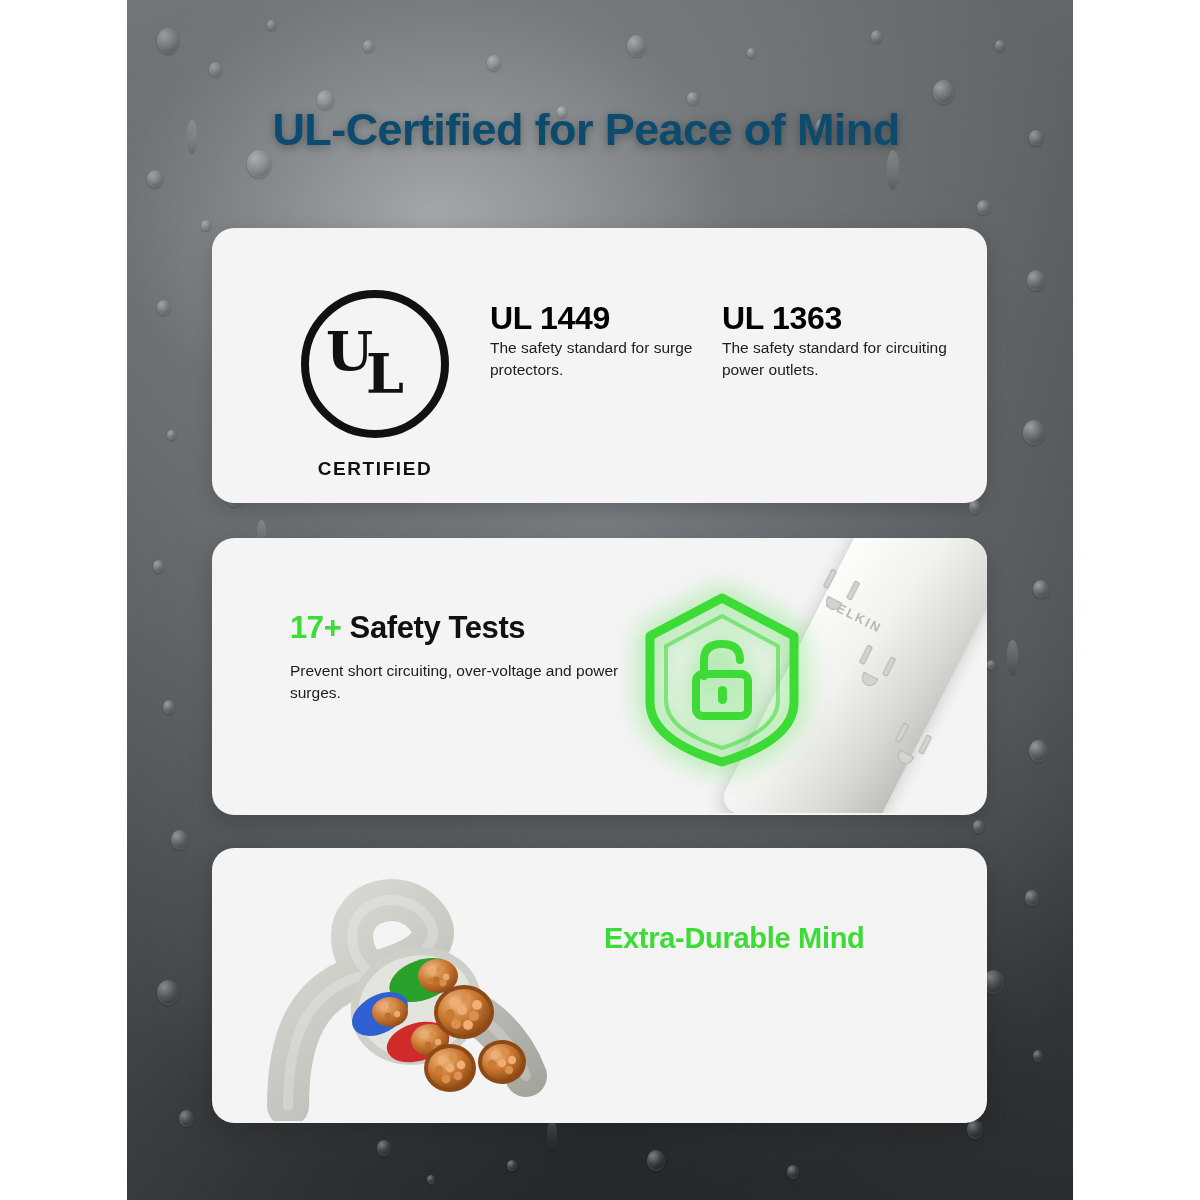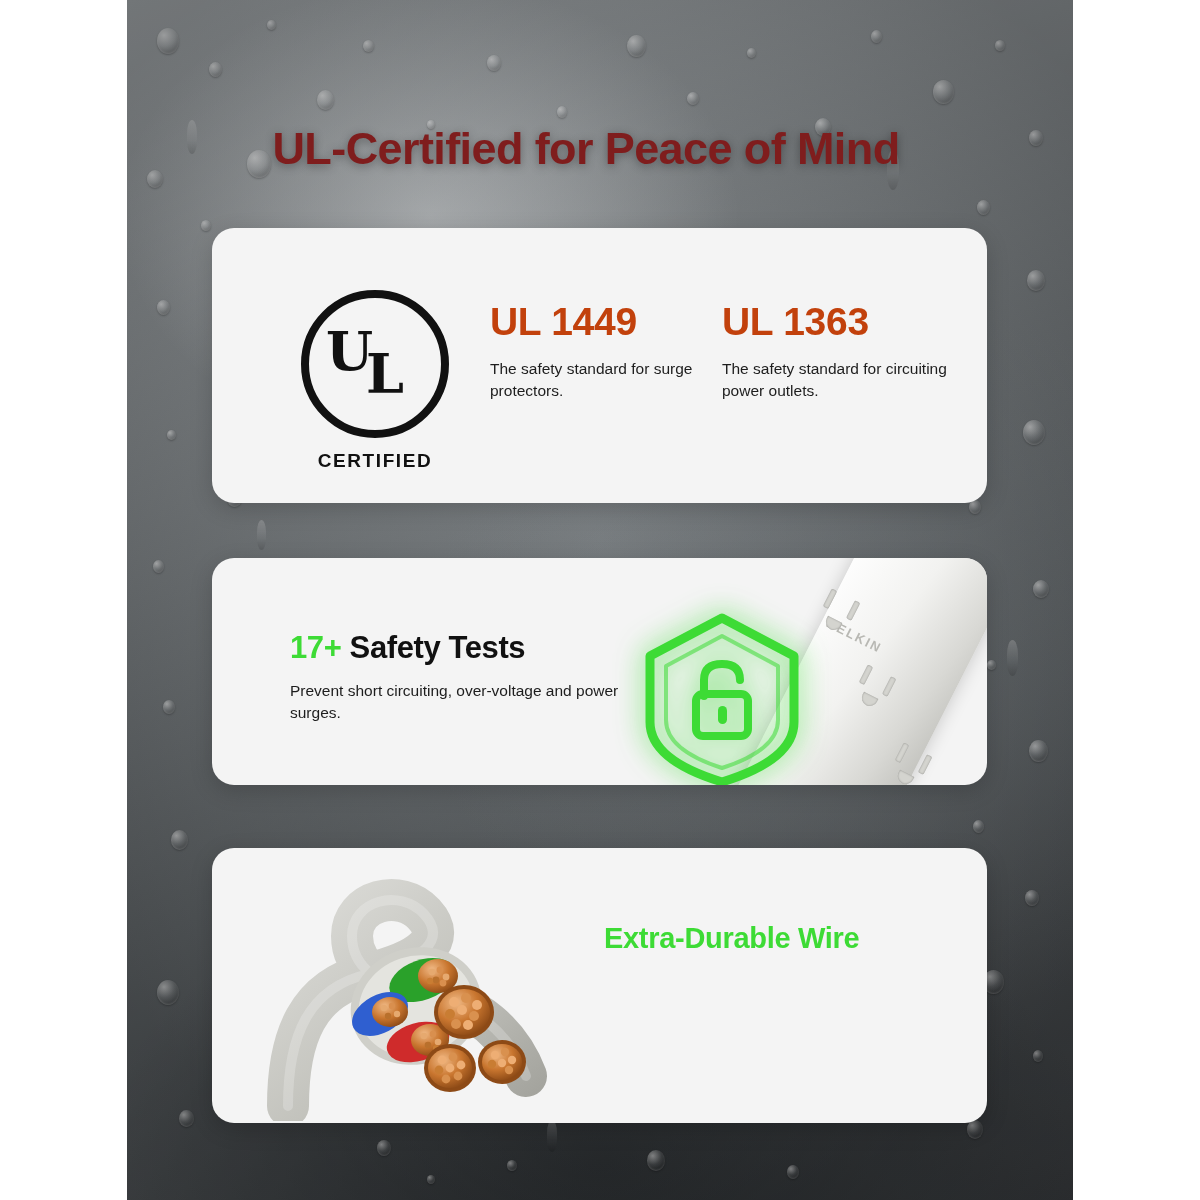--- a/index.html
+++ b/index.html
@@ -58,38 +58,37 @@
     filter: blur(0.4px);
   }
 
   
   .headline {
     position: absolute;
     left: 0;
     top: 104px;
     width: 1172px;
     text-align: center;
-    color: #7f1d1d;
+    color: #0c4a6e;
     font-size: 45px;
     font-weight: bold;
     letter-spacing: -0.6px;
     text-shadow: 0 2px 10px rgba(0,0,0,0.35);
-    margin-top: 19px;
   }
 
   
   .card {
     position: absolute;
     background: #f4f4f4;
     border-radius: 22px;
     overflow: hidden;
     box-shadow: 0 6px 22px rgba(0,0,0,0.18);
   }
   #card-ul     { left: 212px; top: 228px;  width: 775px; height: 275px; }
-  #card-tests  { left: 212px; top: 558px;  width: 775px; height: 227px; }
+  #card-tests  { left: 212px; top: 538px;  width: 775px; height: 277px; }
   #card-wire   { left: 212px; top: 848px;  width: 775px; height: 275px; }
 
   
   .ul-mark {
     position: absolute;
     left: 88px;
     top: 62px;
     width: 150px;
     text-align: center;
   }
@@ -113,40 +112,39 @@
   .ul-l {
     position: absolute;
     left: 57px;
     top: 44px;
     font-size: 54px;
     font-weight: bold;
     color: #111;
     font-family: "DejaVu Serif", serif;
   }
   .ul-certified {
-    margin-top: 12px;
+    margin-top: 20px;
     font-size: 19px;
     font-weight: bold;
     letter-spacing: 1.6px;
     color: #111;
   }
 
   .std {
     position: absolute;
     top: 72px;
     width: 240px;
   }
   #std-1449 { left: 278px; }
   #std-1363 { left: 510px; }
   .std-title {
-    color: #c2410c;
-    font-size: 39px;
+    color: #000000;
+    font-size: 32px;
     font-weight: bold;
     letter-spacing: -0.3px;
-    margin-bottom: 14px;
   }
   .std-desc {
     color: #1d1d1d;
     font-size: 15.5px;
     line-height: 1.42;
   }
 
   
   .tests-text {
     position: absolute;
@@ -498,17 +496,17 @@
             <circle cx="10" cy="-2" r="4.2" fill="#eeae74"></circle>
               <circle cx="-10" cy="2" r="4.2" fill="#c97d33"></circle>
             <circle cx="0" cy="1" r="4.2" fill="#eeae74"></circle>
               <circle cx="7" cy="8" r="4.2" fill="#d9914f"></circle>
           </g>
         </g>
       </svg>
     </div>
 
     <div class="wire-text">
-      <div class="wire-title">Extra-Durable Wire</div>
+      <div class="wire-title">Extra-Durable Mind</div>
     </div>
   </div>
 
 </div>
 
 </body></html>

